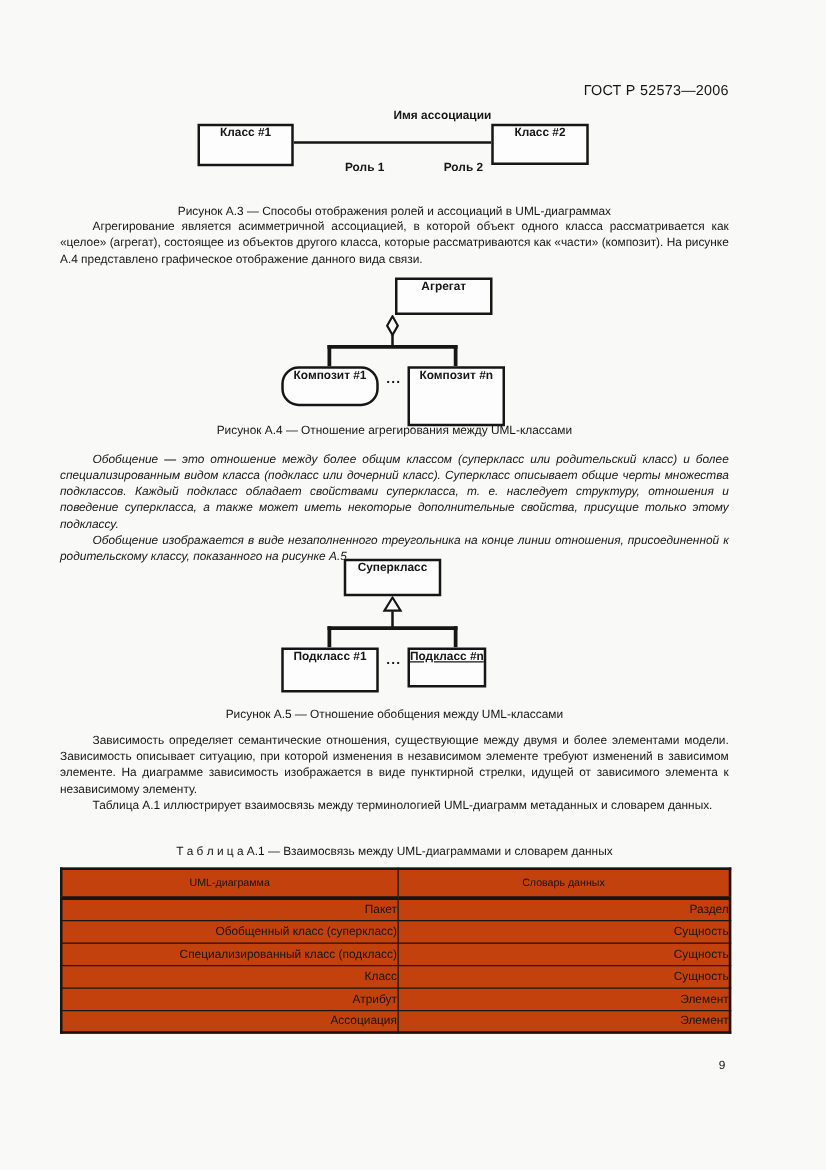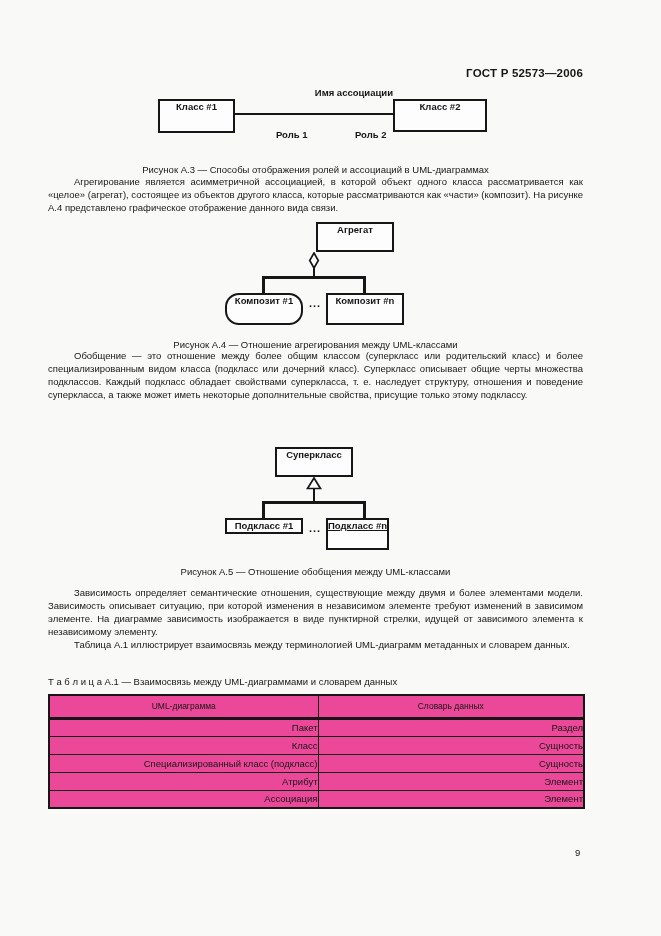--- a/index.html
+++ b/index.html
@@ -8,21 +8,21 @@
     background:#f9f9f8;
     font-family:"Liberation Sans", sans-serif;
     color:#161616;
     position:relative;
     overflow:hidden;
   }
   .page { position:absolute; inset:0; }
 
   .gost-header {
     position:absolute; top:67px; right:78px;
-    font-size:11.5px; font-weight:bold; letter-spacing:0.2px;
+    font-size:11.5px; font-weight:normal; letter-spacing:0.2px;
   }
 
   
   .fig { position:absolute; left:48px; width:535px; }
   #fig-a3 { top:85px;  height:90px; }
   #fig-a4 { top:215px; height:145px; }
   #fig-a5 { top:440px; height:145px; }
 
   .uml-box {
     position:absolute;
@@ -43,28 +43,28 @@
 
   
   .para-block { position:absolute; left:48px; width:535px; }
   .para-block p {
     font-size:9.5px; line-height:13px; text-align:justify;
     text-indent:26px;
   }
 
   .tbl-caption {
     position:absolute; left:48px; top:676px; width:535px;
-    font-size:9.5px; white-space:nowrap;
+    font-size:9.5px; white-space:nowrap;text-align:center;
   }
 
   
   table.data-table {
     position:absolute; left:48px; top:694px; width:535px;
     border-collapse:collapse; table-layout:fixed;
-    border:2px solid #161616; background:#ec4899;
+    border:2px solid #161616; background:#c2410c;
   }
   table.data-table col.c1 { width:269px; }
   table.data-table col.c2 { width:266px; }
   table.data-table th {
     border:1px solid #161616; border-bottom:3px solid #161616;
     height:23px; font-size:8.5px; font-weight:normal; text-align:center;
     vertical-align:middle;
   }
   table.data-table td {
     border:1px solid #161616;
@@ -80,21 +80,21 @@
 <div class="page">
 
   <div class="gost-header">ГОСТ Р 52573—2006</div>
 
   <div class="fig" id="fig-a3">
     <div class="hline" style="left:187px; top:28px; width:158px; height:2px;"></div>
     <div class="fig-label" style="left:187px; top:2px; width:158px; text-align:right;">Имя ассоциации</div>
     <div class="uml-box" style="left:110px; top:14px; width:77px; height:34px;">
       <span>Класс #1</span>
     </div>
-    <div class="uml-box" style="left:345px; top:14px; width:94px; height:33px;">
+    <div class="uml-box" style="left:345px; top:14px; width:78px; height:33px;">
       <span>Класс #2</span>
     </div>
     <div class="fig-label" style="left:196px; top:44px;padding-left:32px;">Роль 1</div>
     <div class="fig-label" style="left:307px; top:44px;">Роль 2</div>
     <div class="fig-caption" style="top:67px;margin-top:12px;">Рисунок А.3 — Способы отображения ролей и ассоциаций в UML-диаграммах</div>
   </div>
 
   <div class="para-block" style="top:175px;">
     <p>Агрегирование является асимметричной ассоциацией, в которой объект одного класса рассматривается как «целое» (агрегат), состоящее из объектов другого класса, которые рассматриваются как «части» (композит). На рисунке А.4 представлено графическое отображение данного вида связи.</p>
   </div>
@@ -106,43 +106,44 @@
     <svg class="connector-icon" style="left:260px; top:37px;" width="12" height="17" viewBox="0 0 12 17">
       <polygon points="6,1 10.3,8.5 6,16 1.7,8.5" fill="#fdfdfd" stroke="#161616" stroke-width="1.7"></polygon>
     </svg>
     <div class="vline" style="left:265px; top:53px; width:2px; height:9px;"></div>
     <div class="hline" style="left:214px; top:61px; width:104px; height:3px;"></div>
     <div class="vline" style="left:214px; top:61px; width:3px; height:17px;"></div>
     <div class="vline" style="left:315px; top:61px; width:3px; height:17px;"></div>
     <div class="uml-box" style="left:177px; top:78px; width:78px; height:32px;border-radius:14px;">
       <span>Композит #1</span>
     </div>
-    <div class="uml-box" style="left:278px; top:78px; width:78px; height:32px;">
+    <div class="uml-box" style="left:278px; top:78px; width:78px; height:48px;">
       <span>Композит #n</span>
     </div>
     <div class="dots" style="left:252px; top:82px; width:30px;">...</div>
     <div class="fig-caption" style="top:124px;">Рисунок А.4 — Отношение агрегирования между UML-классами</div>
   </div>
 
-  <div class="para-block" style="top:349px;">
+  <div class="para-block" style="top:361px;font-style:italic;">
     <p>Обобщение — это отношение между более общим классом (суперкласс или родительский класс) и более специализированным видом класса (подкласс или дочерний класс). Суперкласс описывает общие черты множества подклассов. Каждый подкласс обладает свойствами суперкласса, т. е. наследует структуру, отношения и поведение суперкласса, а также может иметь некоторые дополнительные свойства, присущие только этому подклассу.</p>
+    <p>Обобщение изображается в виде незаполненного треугольника на конце линии отношения, присоединенной к родительскому классу, показанного на рисунке А.5.</p>
   </div>
 
   <div class="fig" id="fig-a5">
     <div class="uml-box" style="left:227px; top:7px; width:78px; height:30px;">
       <span>Суперкласс</span>
     </div>
     <svg class="connector-icon" style="left:258px; top:37px;" width="16" height="13" viewBox="0 0 16 13">
       <polygon points="8,1 14.5,11.5 1.5,11.5" fill="#fdfdfd" stroke="#161616" stroke-width="1.7"></polygon>
     </svg>
     <div class="vline" style="left:265px; top:49px; width:2px; height:13px;"></div>
     <div class="hline" style="left:214px; top:61px; width:104px; height:3px;"></div>
     <div class="vline" style="left:214px; top:61px; width:3px; height:17px;"></div>
     <div class="vline" style="left:315px; top:61px; width:3px; height:17px;"></div>
-    <div class="uml-box" style="left:177px; top:78px; width:78px; height:16px;">
+    <div class="uml-box" style="left:177px; top:78px; width:78px; height:36px;">
       <span>Подкласс #1</span>
     </div>
     <div class="uml-box" style="left:278px; top:78px; width:63px; height:32px;text-decoration:underline;">
       <span>Подкласс #n</span>
     </div>
     <div class="dots" style="left:252px; top:82px; width:30px;">...</div>
     <div class="fig-caption" style="top:126px;">Рисунок А.5 — Отношение обобщения между UML-классами</div>
   </div>
 
   <div class="para-block" style="top:586px;">
@@ -162,25 +163,29 @@
         <th>UML-диаграмма</th>
         <th>Словарь данных</th>
       </tr>
     </thead>
     <tbody>
       <tr>
         <td>Пакет</td>
         <td>Раздел</td>
       </tr>
       <tr>
-        <td>Класс</td>
+        <td>Обобщенный класс (суперкласс)</td>
         <td>Сущность</td>
       </tr>
       <tr>
         <td>Специализированный класс (подкласс)</td>
+        <td>Сущность</td>
+      </tr>
+      <tr>
+        <td>Класс</td>
         <td>Сущность</td>
       </tr>
       <tr>
         <td>Атрибут</td>
         <td>Элемент</td>
       </tr>
       <tr>
         <td>Ассоциация</td>
         <td>Элемент</td>
       </tr>

